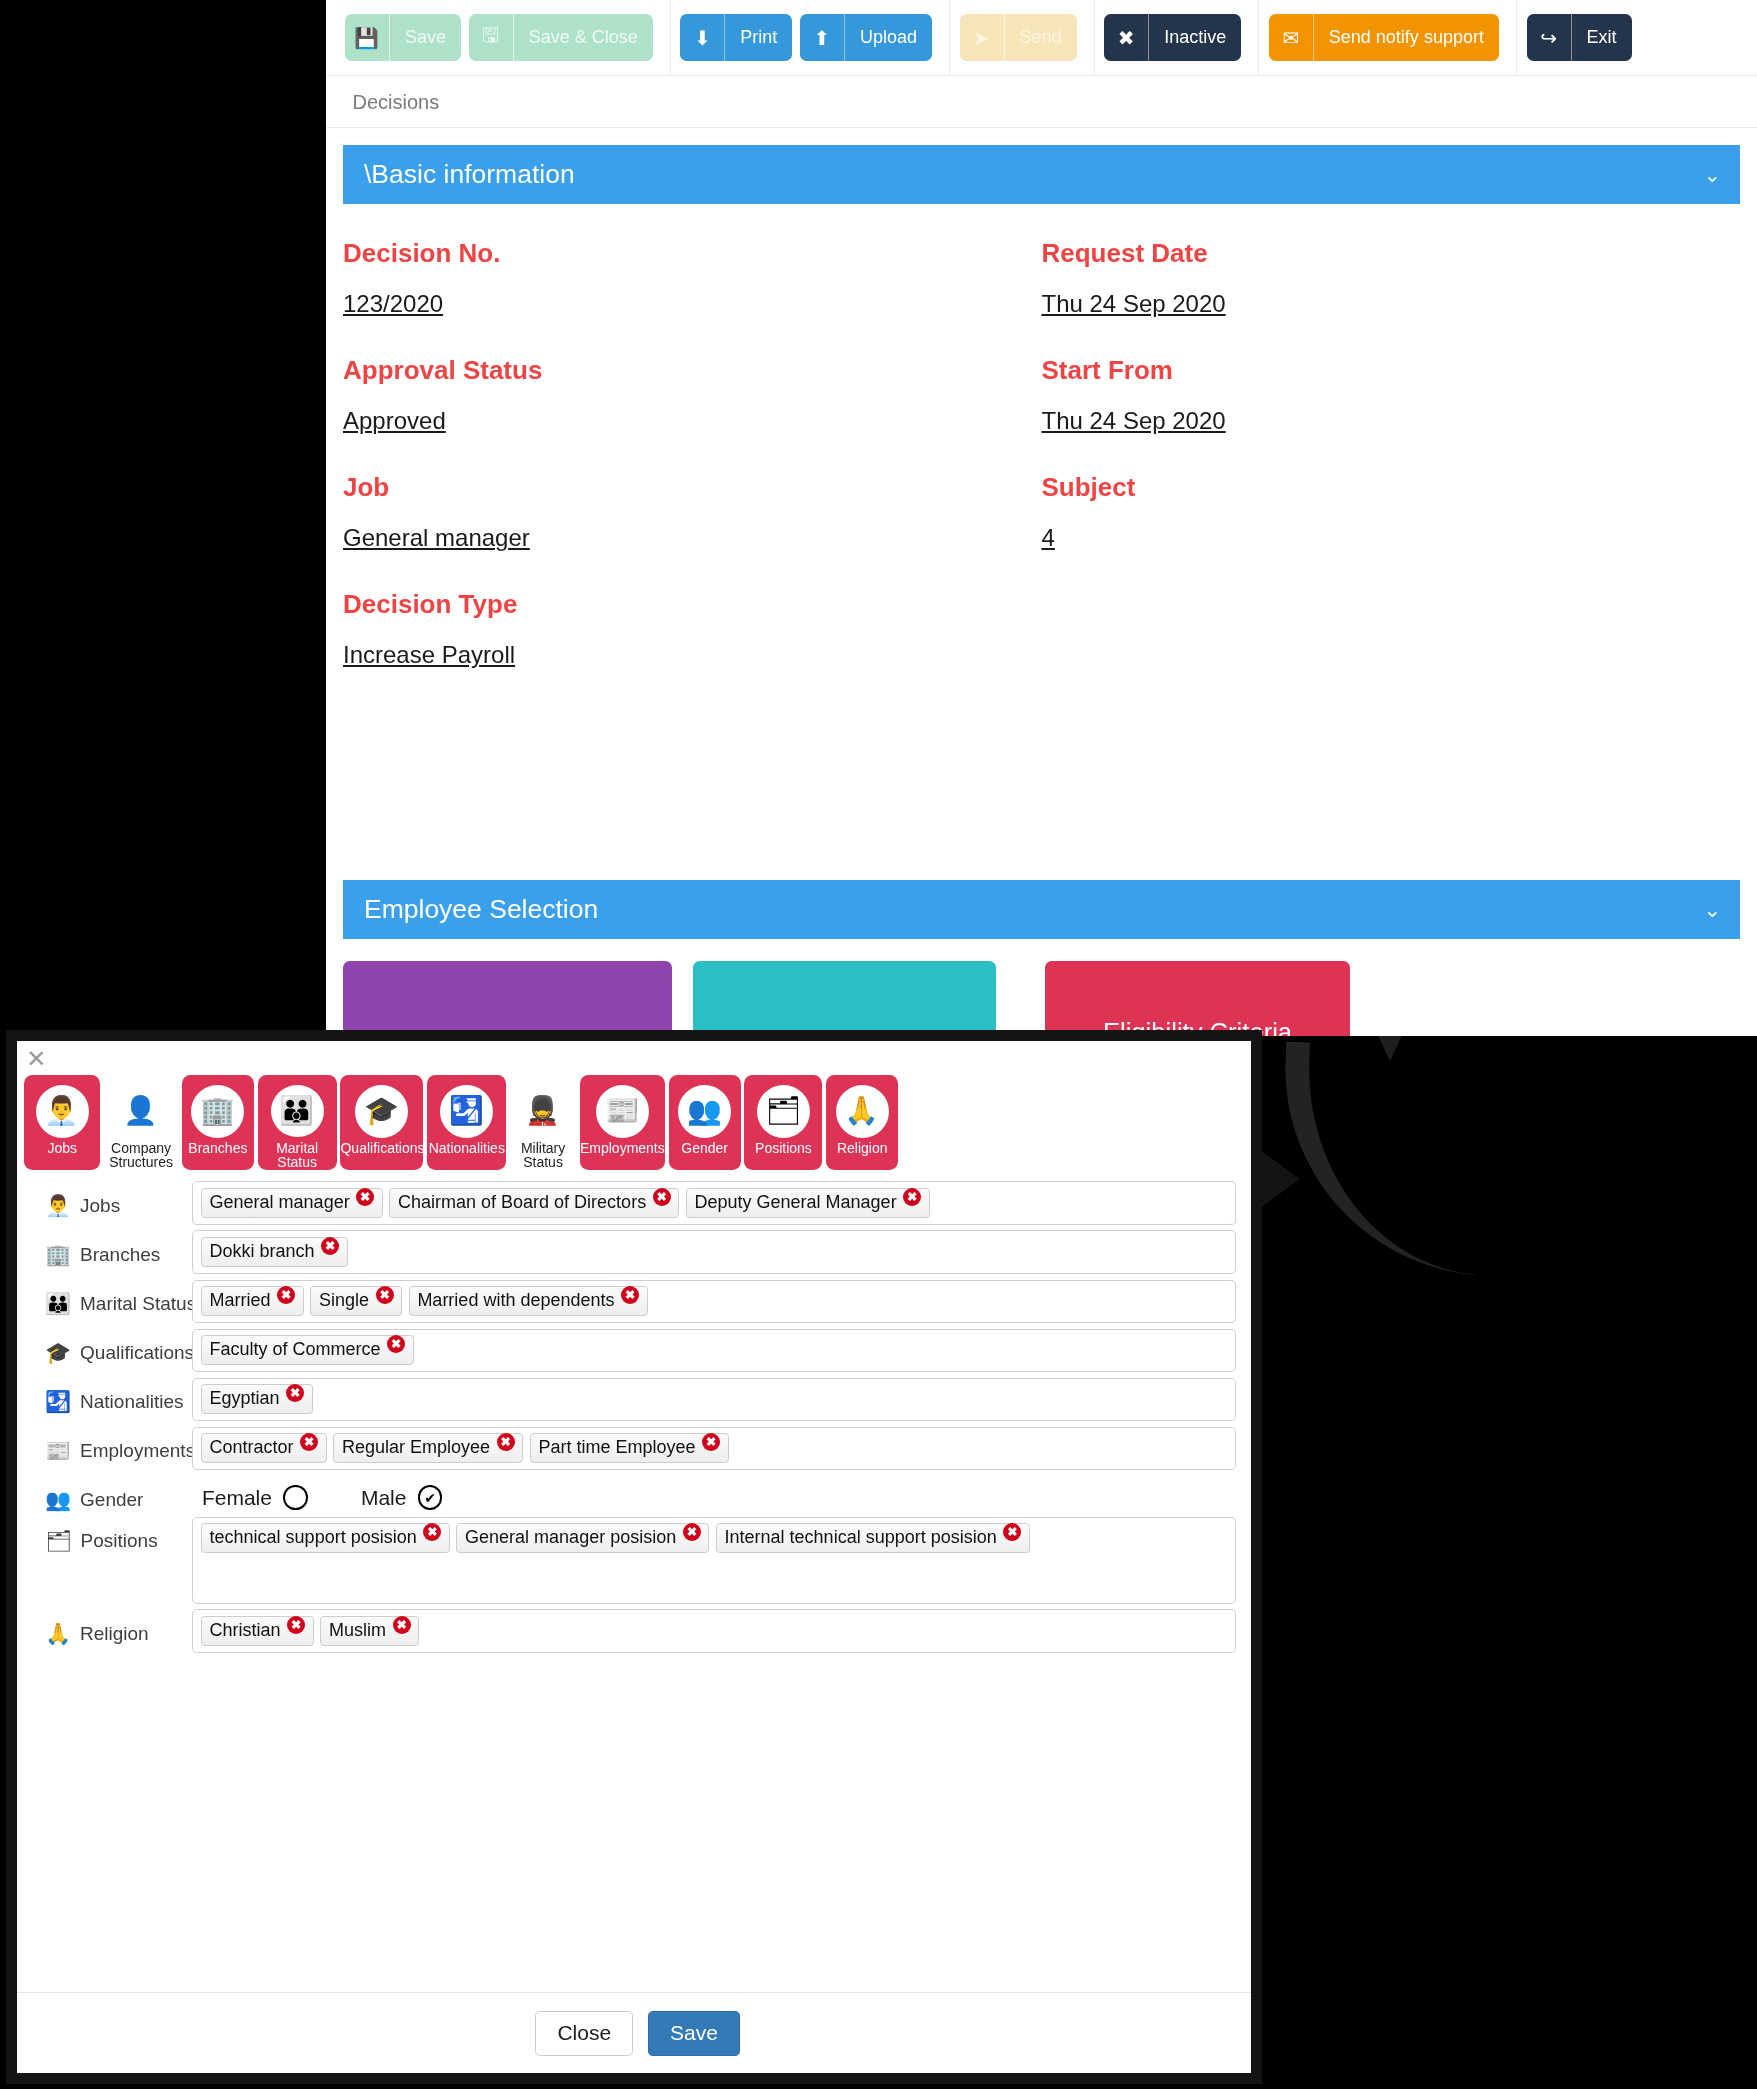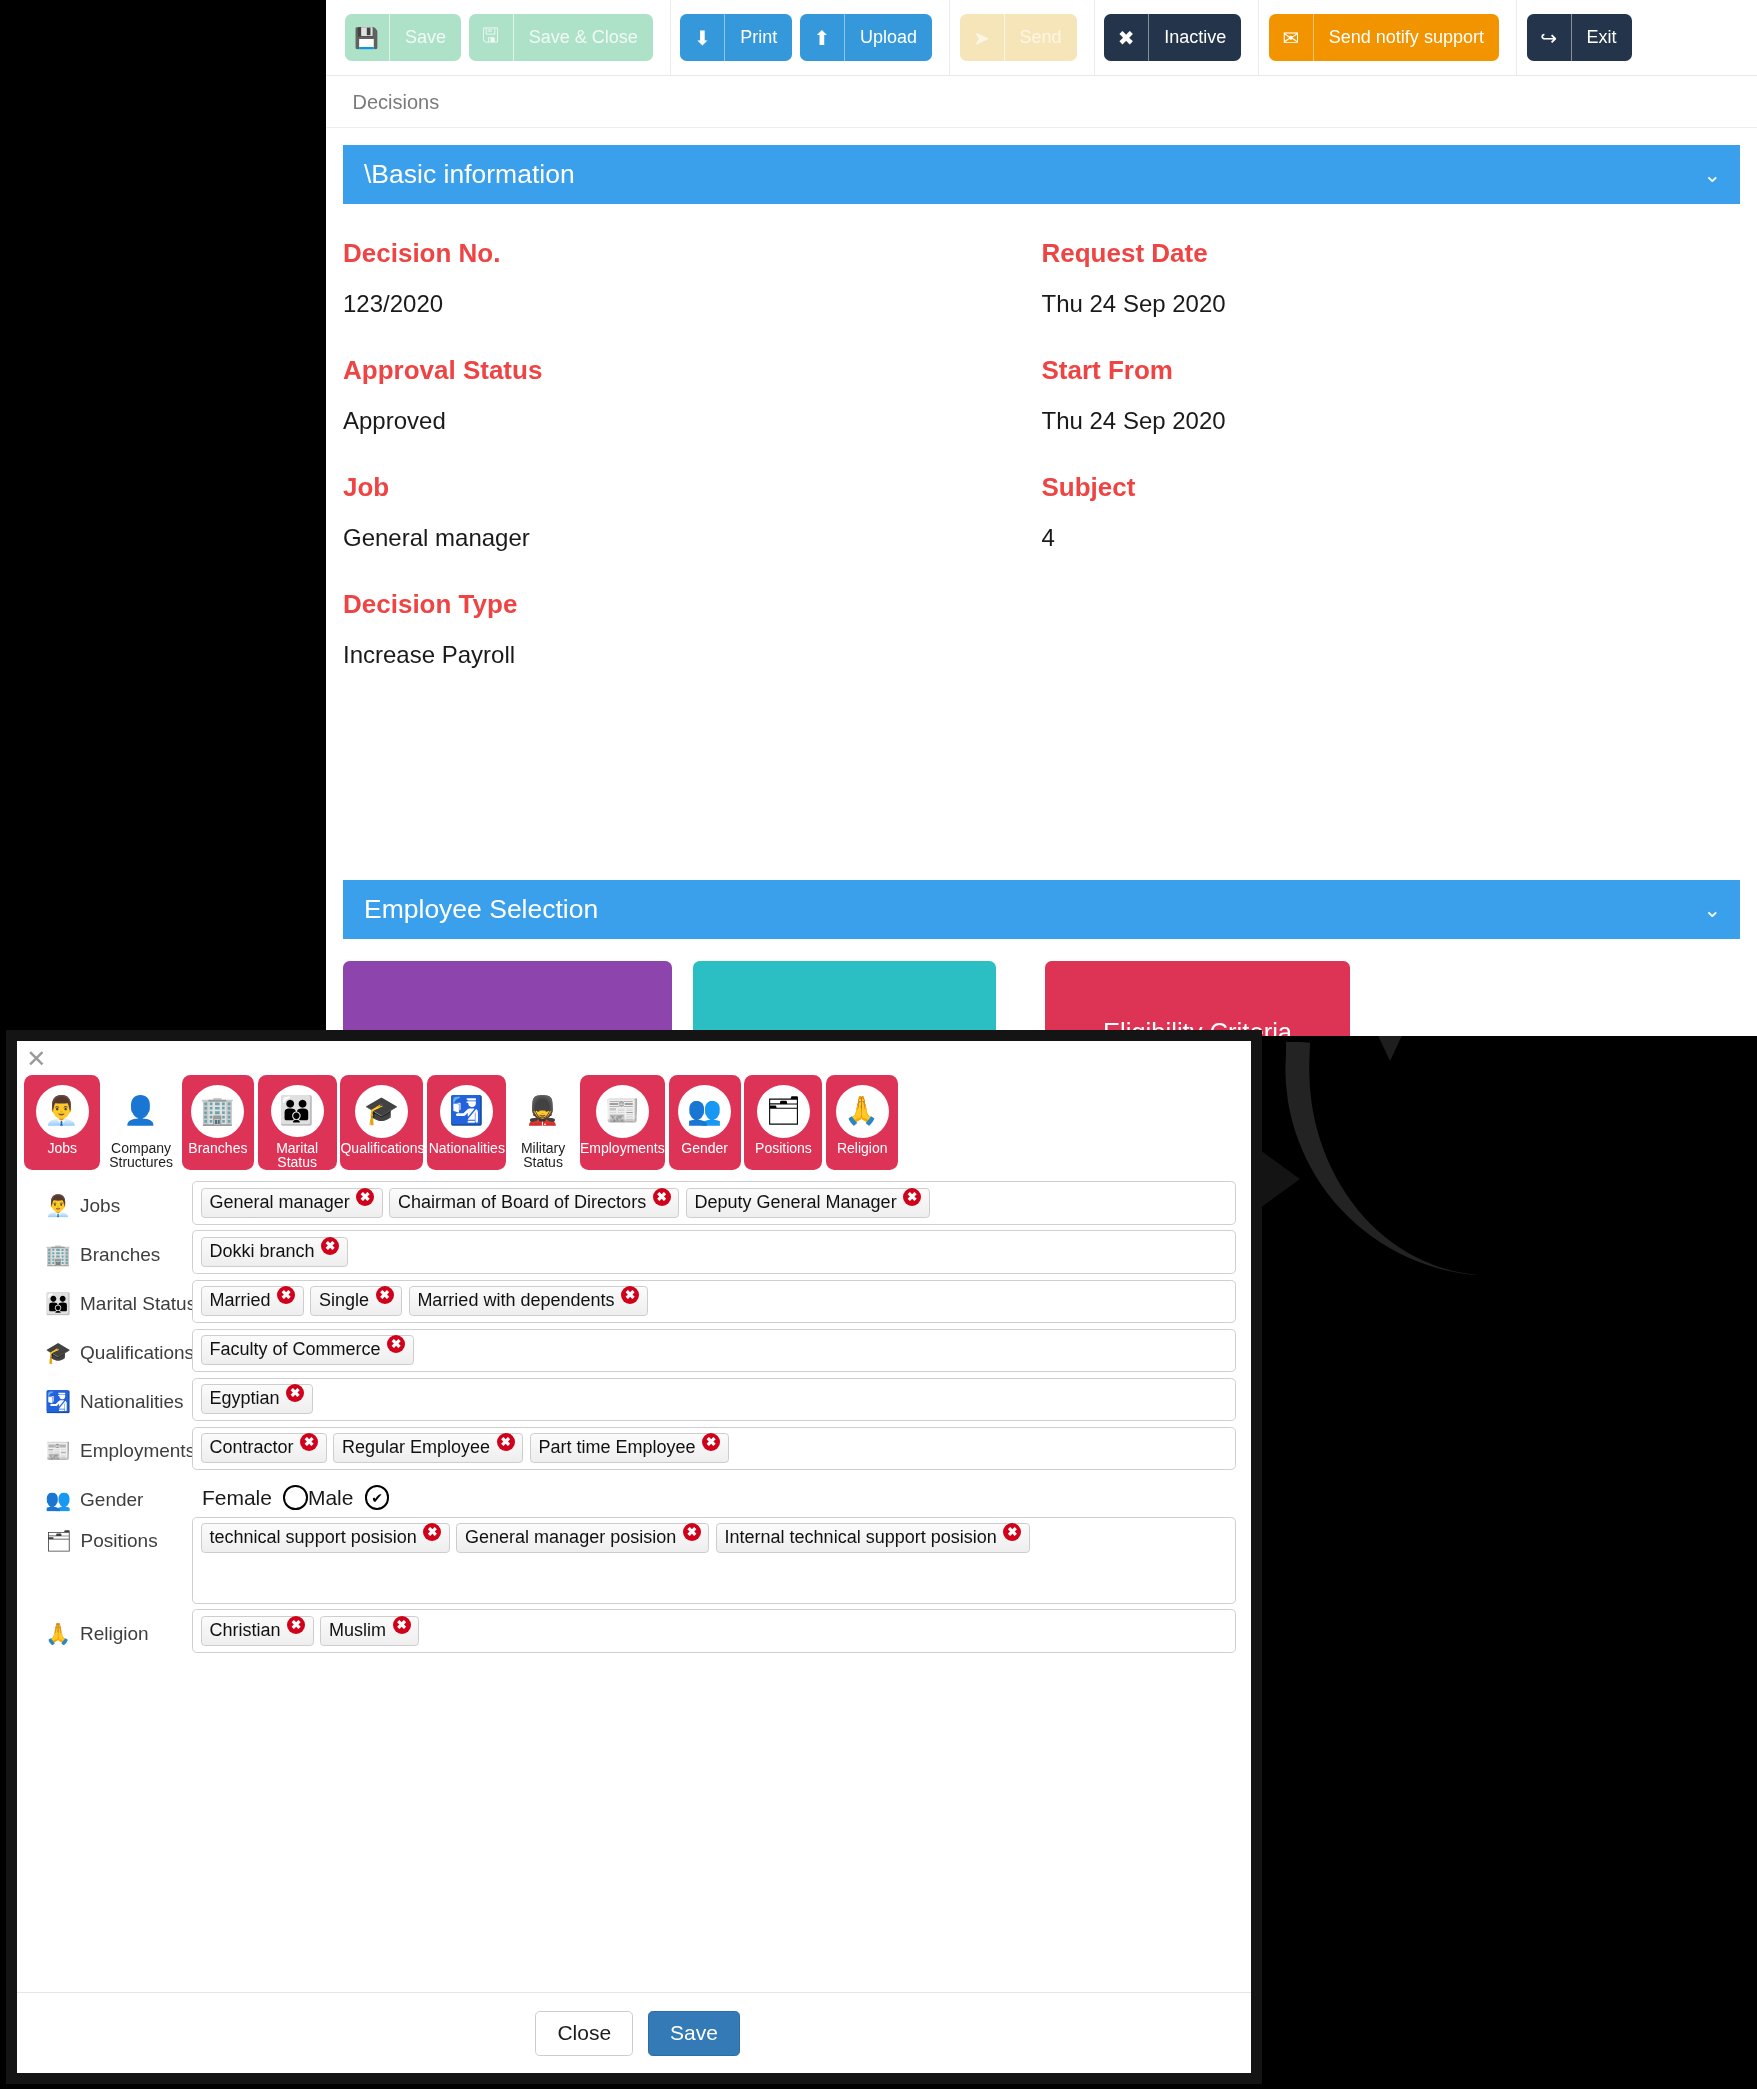--- a/index.html
+++ b/index.html
@@ -103,21 +103,21 @@
     display: grid;
     grid-template-columns: 1fr 1fr;
     column-gap: 0px;
     row-gap: 0px;
   }
   .fld { padding: 13.2px 0 17px 0; min-height: 117px; }
   .fld .lbl {
     font-size: 26px; font-weight: bold; color: #ef4444;
     margin-bottom: 21px;
   }
-  .fld .val { font-size: 24px; color: #1a1a1a; }
+  .fld .val { font-size: 24px; color: #1a1a1a; text-decoration: underline; }
 
   
   .cards {
     position: absolute;
     left: 17px; right: 17px; top: 961px;
     display: flex; gap: 21px;
   }
   .card {
     height: 142px; border-radius: 6.6px;
   }
@@ -267,20 +267,21 @@
     font-size: 12.3px; font-weight: bold;
     display: inline-flex; align-items: center; justify-content: center;
     position: relative; top: -5.7px;
     cursor: pointer;
     line-height: 1;
   }
 
   
   .genderline {
     display: flex; align-items: center;
+    gap: 53px;
     padding-top: 9.5px;
     padding-left: 9.5px;
   }
   .gopt { display: flex; align-items: center; gap: 11.4px; font-size: 21px; color: #1a1a1a; cursor: pointer; }
   .radio {
     width: 24.6px; height: 24.6px; border-radius: 50%;
     border: 2.8px solid #000; background: #fff;
     display: inline-flex; align-items: center; justify-content: center;
     font-size: 14px; color: #000;
   }

